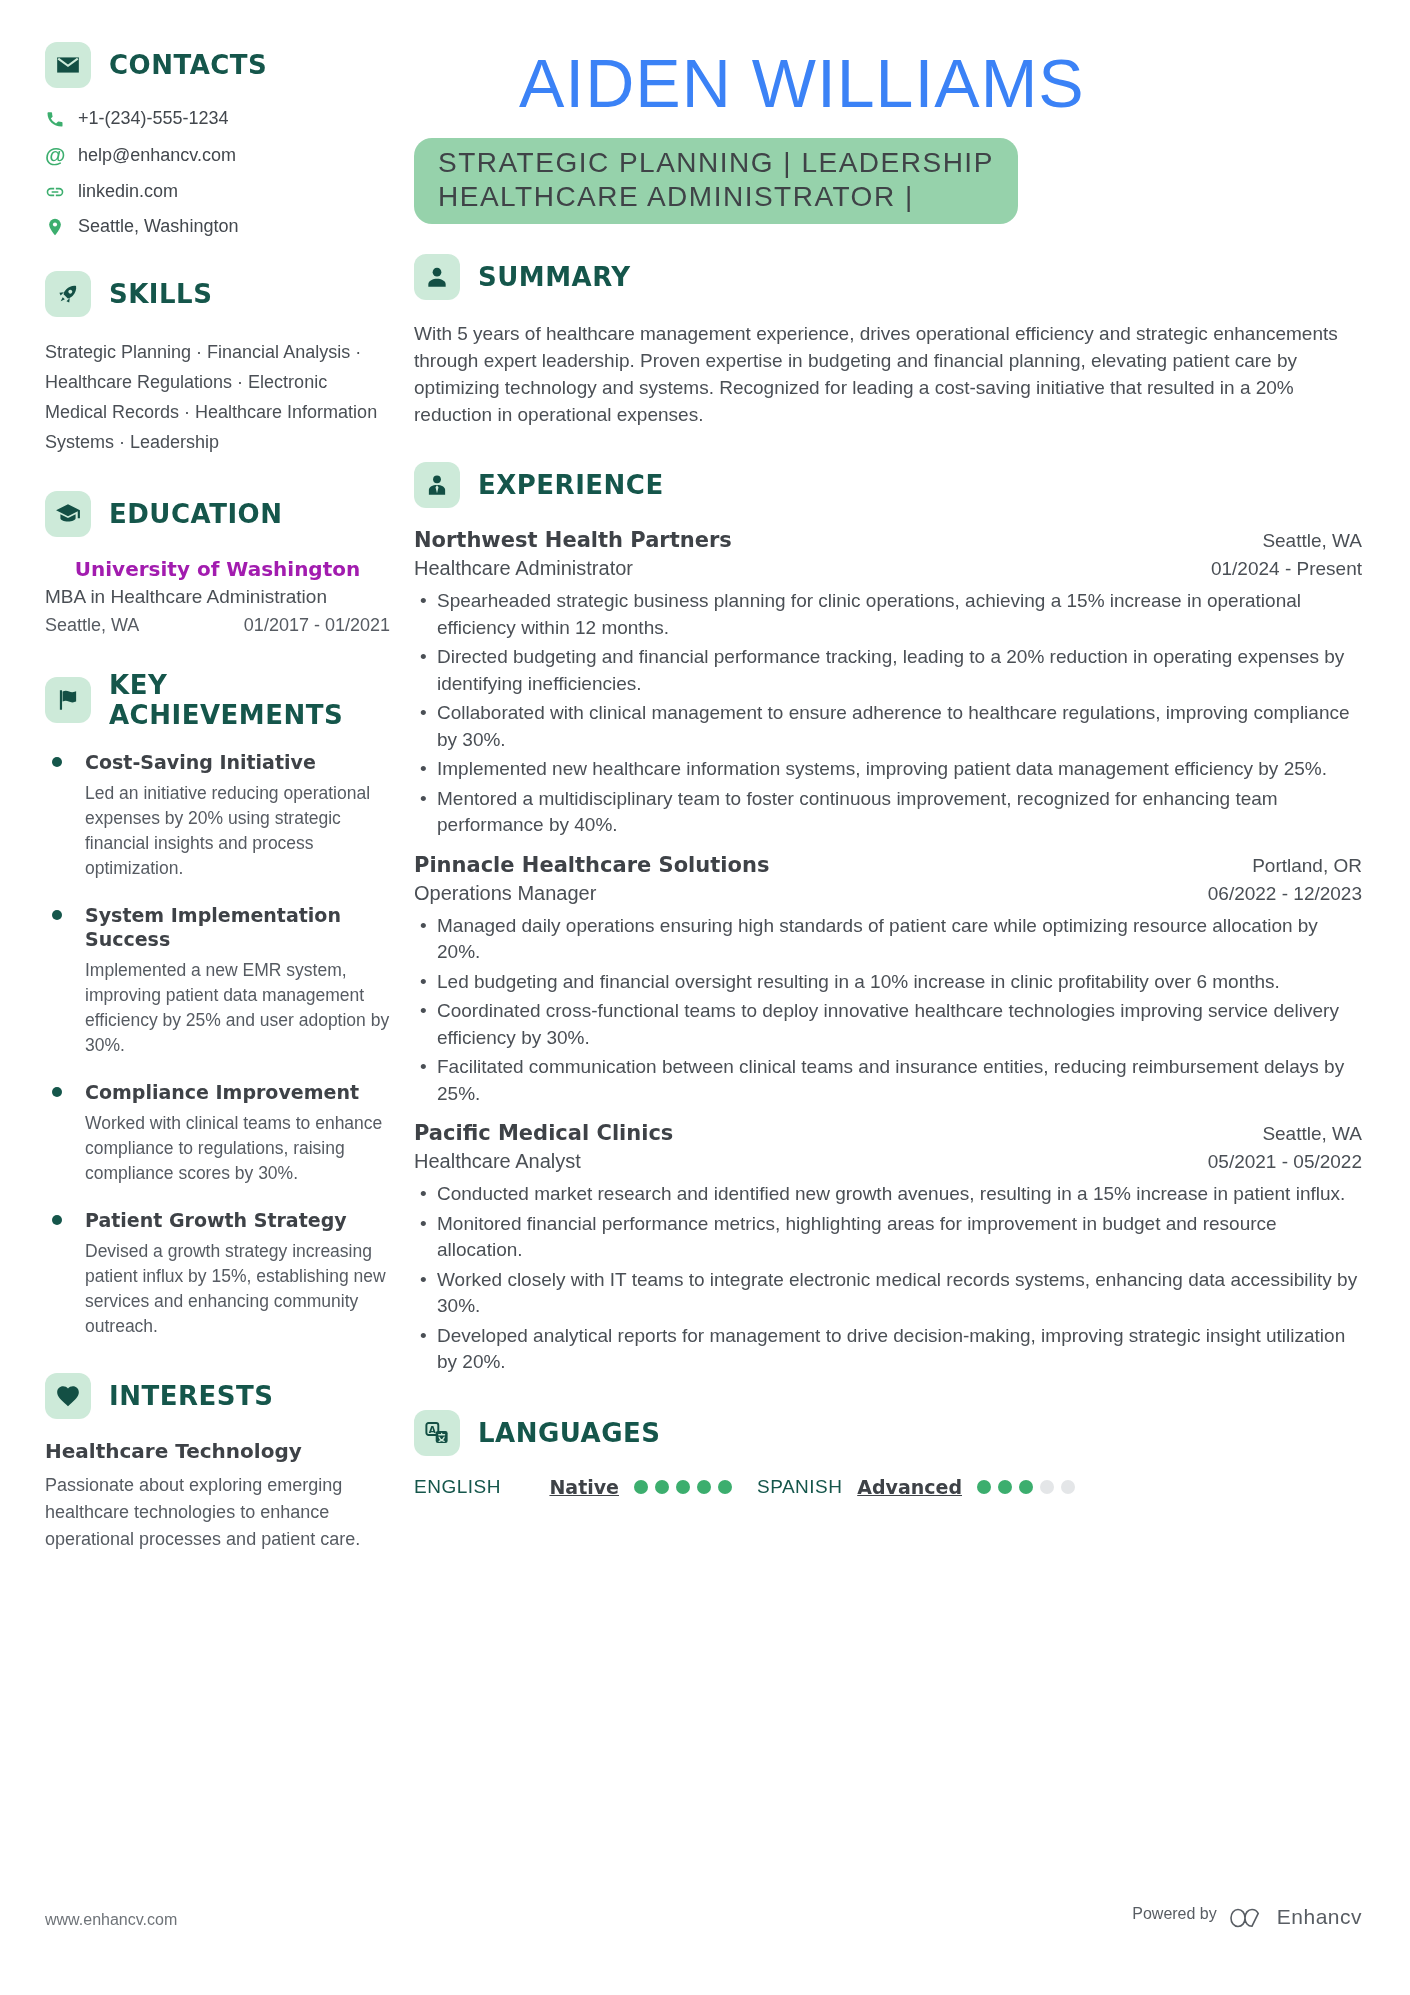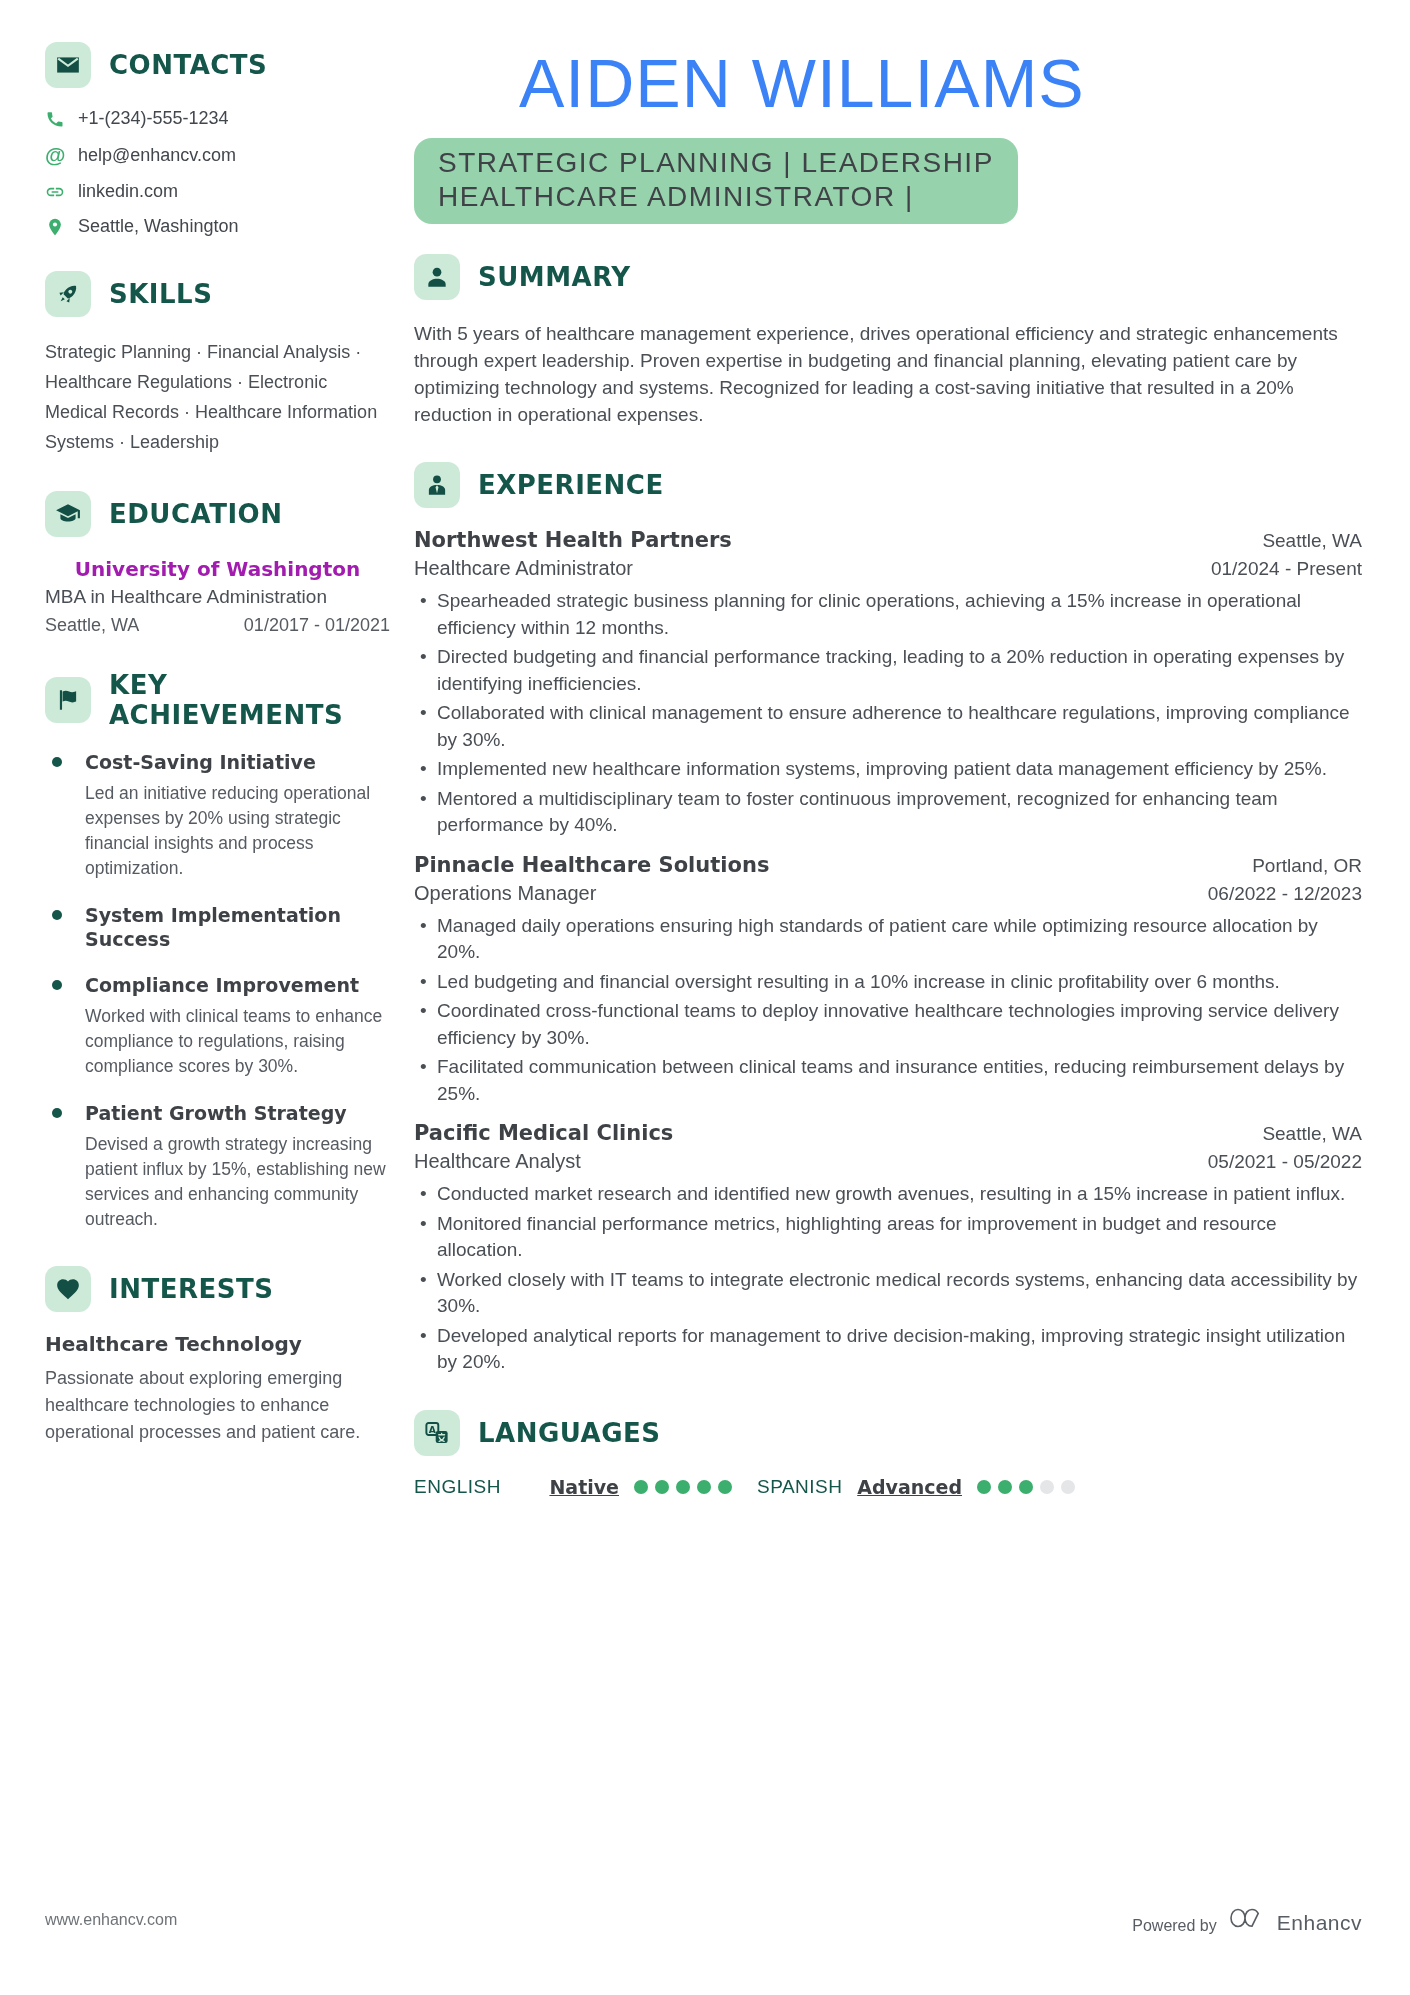--- a/index.html
+++ b/index.html
@@ -57,21 +57,21 @@
   .lang-level{font-family:"DejaVu Sans",sans-serif;font-size:19px;font-weight:bold;color:#3e4247;text-decoration:underline;}
   .dots{display:flex;gap:7px;}
   .dot{width:14px;height:14px;border-radius:50%;}
   .dot.filled{background:#3cae6e;}
   .dot.empty{background:#e4e6e8;}
 
   
   .footer{position:absolute;left:45px;right:48px;top:1905px;display:flex;
           justify-content:space-between;align-items:center;}
   .footer-url{font-size:16px;color:#6e7378;}
-  .powered{display:flex;align-items:flex-end;gap:10px;color:#585d63;}
+  .powered{display:flex;align-items:flex-start;gap:10px;color:#585d63;}
   .powered-label{font-size:16px;}
   .brand-logo svg{width:40px;height:26px;stroke:#585d63;fill:none;stroke-width:1.6;}
   .brand-name{font-size:21px;letter-spacing:.5px;color:#585d63;}
 </style>
 </head>
 <body>
 
 <div class="page">
   <div class="content">
 
@@ -155,20 +155,21 @@
               </svg>
           </span>
           <span class="sec-title">KEY ACHIEVEMENTS</span>
         </div>
         <div class="ach-item">
           <div class="ach-title">Cost-Saving Initiative</div>
           <div class="ach-text">Led an initiative reducing operational expenses by 20% using strategic financial insights and process optimization.</div>
         </div>
         <div class="ach-item">
           <div class="ach-title">System Implementation Success</div>
+          <div class="ach-text">Implemented a new EMR system, improving patient data management efficiency by 25% and user adoption by 30%.</div>
         </div>
         <div class="ach-item">
           <div class="ach-title">Compliance Improvement</div>
           <div class="ach-text">Worked with clinical teams to enhance compliance to regulations, raising compliance scores by 30%.</div>
         </div>
         <div class="ach-item">
           <div class="ach-title">Patient Growth Strategy</div>
           <div class="ach-text">Devised a growth strategy increasing patient influx by 15%, establishing new services and enhancing community outreach.</div>
         </div>
       </div>

